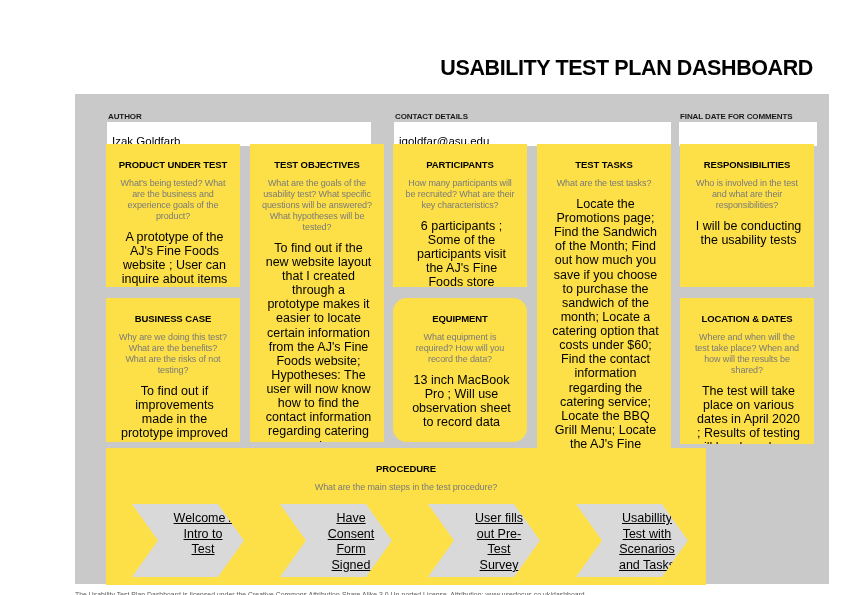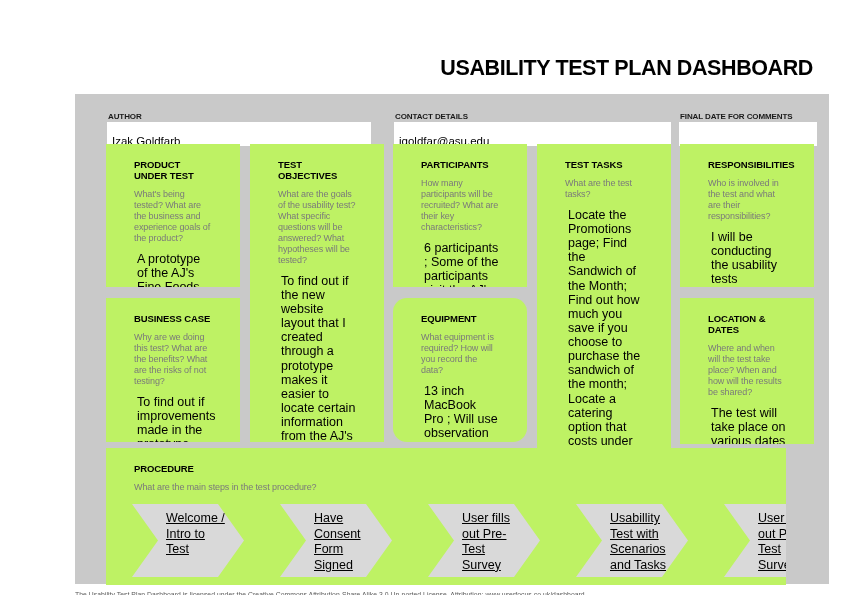--- a/index.html
+++ b/index.html
@@ -11,35 +11,35 @@
     font-size:21.5px; font-weight:bold; letter-spacing:-0.4px; }
 
   .dashboard { position:absolute; left:43px; top:62px; width:754px; height:490px;
     background:#c9c9c9; }
 
   .meta-label { position:absolute; top:10px; font-size:8px; font-weight:bold;
     letter-spacing:-0.1px; color:#1a1a1a; }
   .meta-input { position:absolute; top:20px; height:15px; background:#ffffff;
     font-size:11.5px; line-height:15px; padding:12px 5px; overflow:hidden; white-space:nowrap; }
 
-  .card { position:absolute; width:134px; background:#bef264; padding:7px 20px; overflow:hidden; }
+  .card { position:absolute; width:134px; background:#fde047; padding:7px 4px; overflow:hidden;text-align:center; }
   .card-title { font-size:9.5px; font-weight:bold; letter-spacing:-0.1px; margin-bottom:5px; }
   .prompt { font-size:9px; line-height:1.22; letter-spacing:-0.1px; color:#7a7a7a; margin-bottom:5px; }
   .answer { font-size:12.5px; line-height:1.13; padding-left:3px; white-space:pre-line; }
 
   .card-product        { left:23px;  top:42px;  height:143px; }
   .card-business       { left:23px;  top:196px; height:144px; }
   .card-objectives     { left:167px; top:42px;  height:298px; }
   .card-participants   { left:310px; top:42px;  height:143px; }
   .card-equipment      { left:310px; top:196px; height:144px;border-radius:14px; }
   .card-tasks          { left:454px; top:42px;  height:314px; }
   .card-responsibilities { left:597px; top:42px;  height:143px; }
   .card-location       { left:597px; top:196px; height:146px; }
 
-  .card-procedure { left:23px; top:346px; width:680px; height:137px; }
+  .card-procedure { left:23px; top:346px; width:600px; height:137px; }
 
   .chevrons { position:absolute; left:10px; top:40px; display:flex; gap:20px;text-decoration:underline; }
   .chevron { width:112px; height:73px; background:#d9d9d9;
     clip-path:polygon(0 0, calc(100% - 26px) 0, 100% 50%, calc(100% - 26px) 100%, 0 100%, 26px 50%);
     padding:7px 4px 0 34px; font-size:12.5px; line-height:1.25; white-space:pre-line; }
 
   .license { position:absolute; left:43px; top:559px; font-size:6.8px;
     color:#595959; letter-spacing:0.05px; }
 </style>
 </head>

